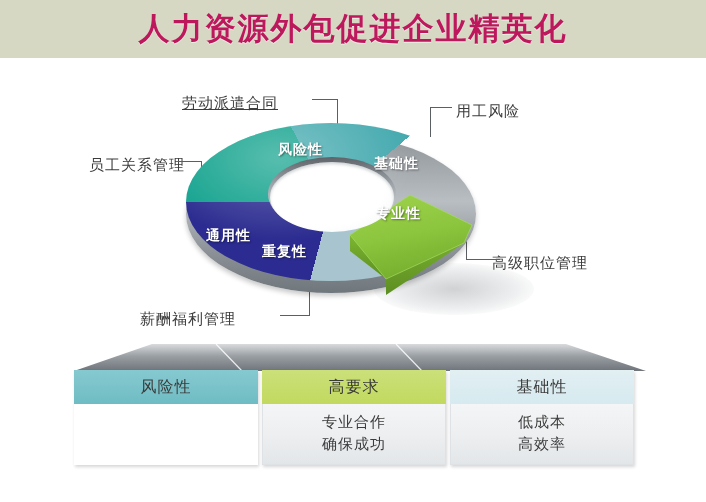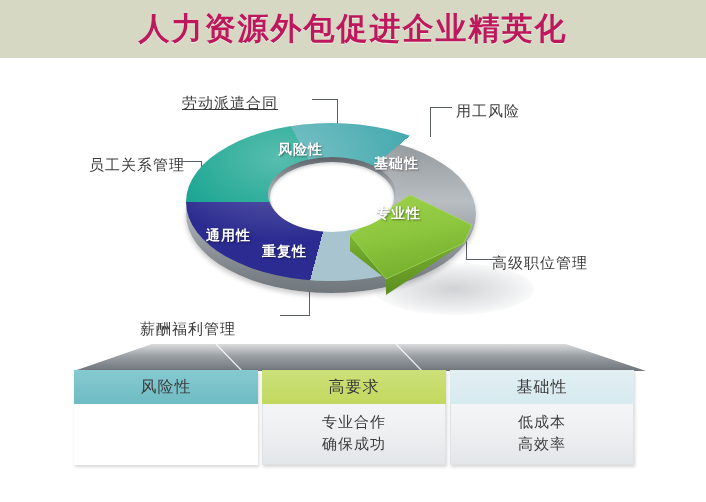--- a/index.html
+++ b/index.html
@@ -152,21 +152,21 @@
       <i class="h" style="left:0; top:0; width:22px;"></i>
       <i class="v" style="left:0; top:0; height:30px;"></i>
     </div>
 
     <div class="callout" style="left:492px; top:196px;">高级职位管理</div>
     <div class="leader" style="left:466px; top:146px; width:34px; height:56px;">
       <i class="v" style="left:0; top:0; height:56px;"></i>
       <i class="h" style="left:0; top:55px; width:34px;"></i>
     </div>
 
-    <div class="callout" style="left:140px; top:252px;margin-top:10px;">薪酬福利管理</div>
+    <div class="callout" style="left:140px; top:252px;">薪酬福利管理</div>
     <div class="leader" style="left:280px; top:226px; width:30px; height:32px;">
       <i class="v" style="left:29px; top:0; height:32px;"></i>
       <i class="h" style="left:0; top:31px; width:30px;"></i>
     </div>
 
     <div class="donut-wrap">
       <div class="ground-shadow"></div>
       <div class="ring-side"></div>
       <div class="ring-top"></div>
 

